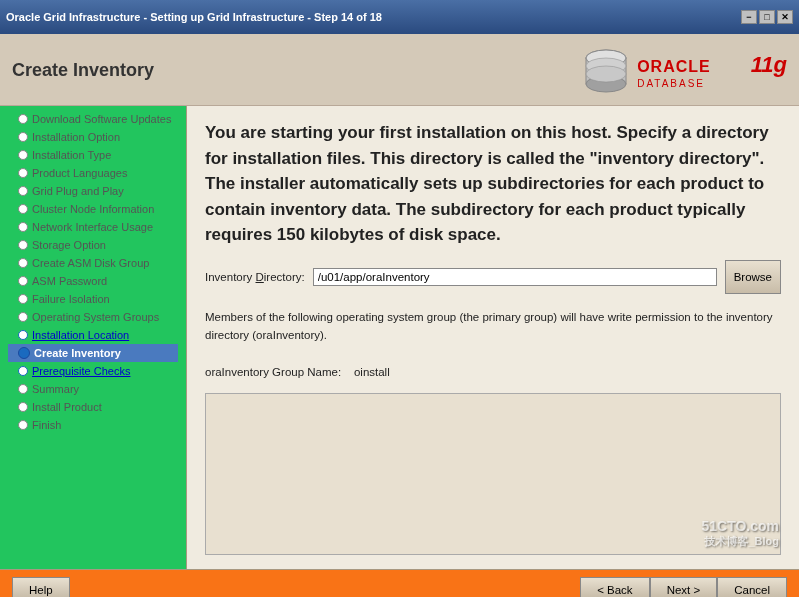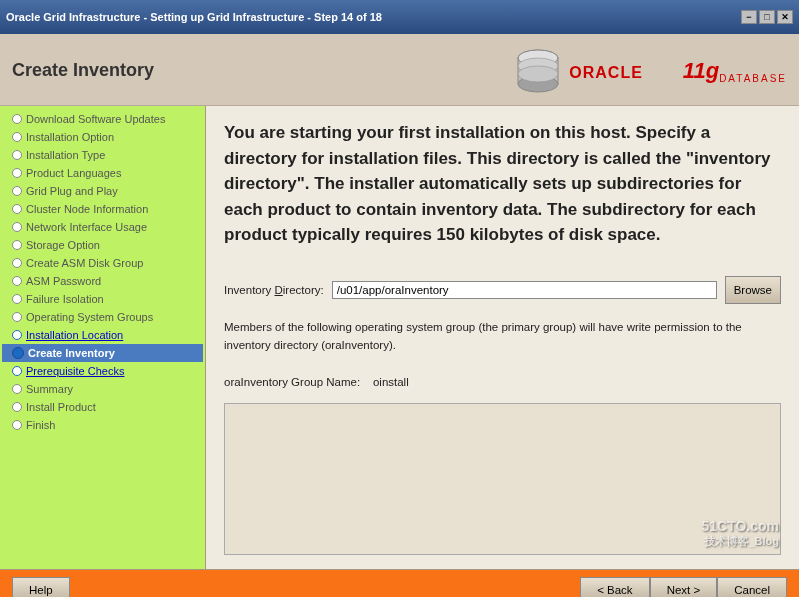--- a/index.html
+++ b/index.html
@@ -60,22 +60,22 @@
       border-bottom: 1px solid #b8a898;
       height: 72px;
     }
     .header-title {
       font-size: 18px;
       font-weight: bold;
       color: #333;
     }
     .oracle-logo {
       display: flex;
-      flex-direction: row;
-      align-items: flex-end;
+      flex-direction: column;
+      align-items: flex-start;
     }
     .oracle-logo-text {
       font-size: 16px;
       font-weight: bold;
       color: #cc0000;
       letter-spacing: 1px;
     }
     .oracle-logo-db {
       font-size: 10px;
       color: #cc0000;
@@ -100,25 +100,25 @@
 
     
     .content-area {
       display: flex;
       flex: 1;
       overflow: hidden;
     }
 
     
     .sidebar {
-      width: 206px;
-      background: #bef264;
+      width: 187px;
+      background: #22c55e;
       border-right: 1px solid #a89880;
       overflow-y: auto;
-      padding: 4px 2px;
+      padding: 4px 8px;
     }
     .sidebar-item {
       display: flex;
       align-items: center;
       padding: 3px 6px 3px 10px;
       font-size: 11px;
       color: #555;
       cursor: default;
       gap: 4px;
     }
@@ -165,38 +165,38 @@
       font-size: 17px;
       color: #222;
       line-height: 1.5;
       font-weight: bold;
     }
 
     .form-row {
       display: flex;
       align-items: center;
       gap: 8px;
-      margin-top: 16px;
+      margin-top: 0;
     }
     .form-label {
       font-size: 11.5px;
       color: #222;
       white-space: nowrap;
     }
     .form-label u { text-decoration: underline; }
     .form-input {
       flex: 1;
       height: 18px;
       border: 1px solid #888;
       background: white;
       padding: 2px 4px;
       font-size: 11.5px;
     }
     .browse-btn {
-      height: 28px;
+      height: 34px;
       padding: 0 8px;
       background: linear-gradient(to bottom, #e8e0d0, #c8bca8);
       border: 1px solid #888;
       font-size: 11.5px;
       cursor: pointer;
     }
 
     .group-info {
       margin-top: 2px;
       font-size: 11.5px;

